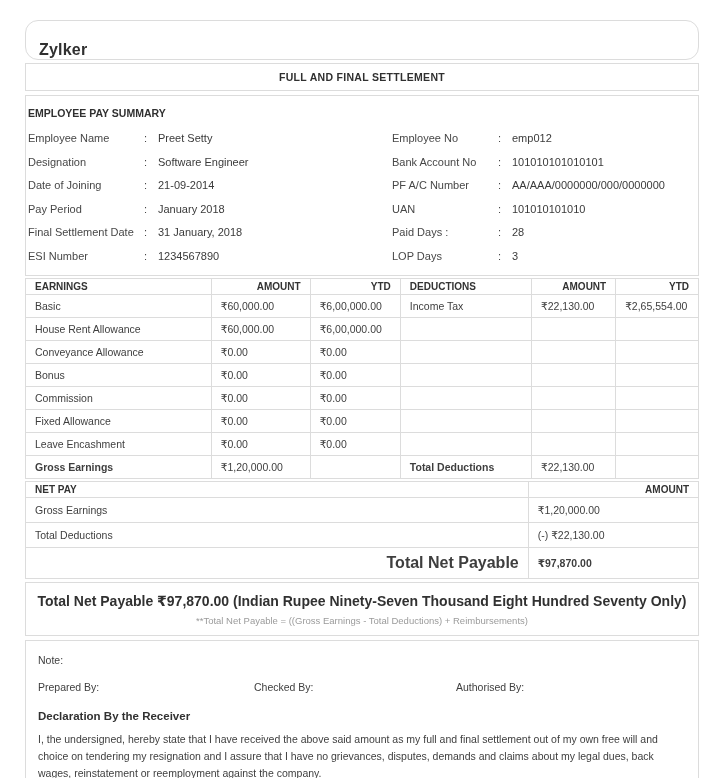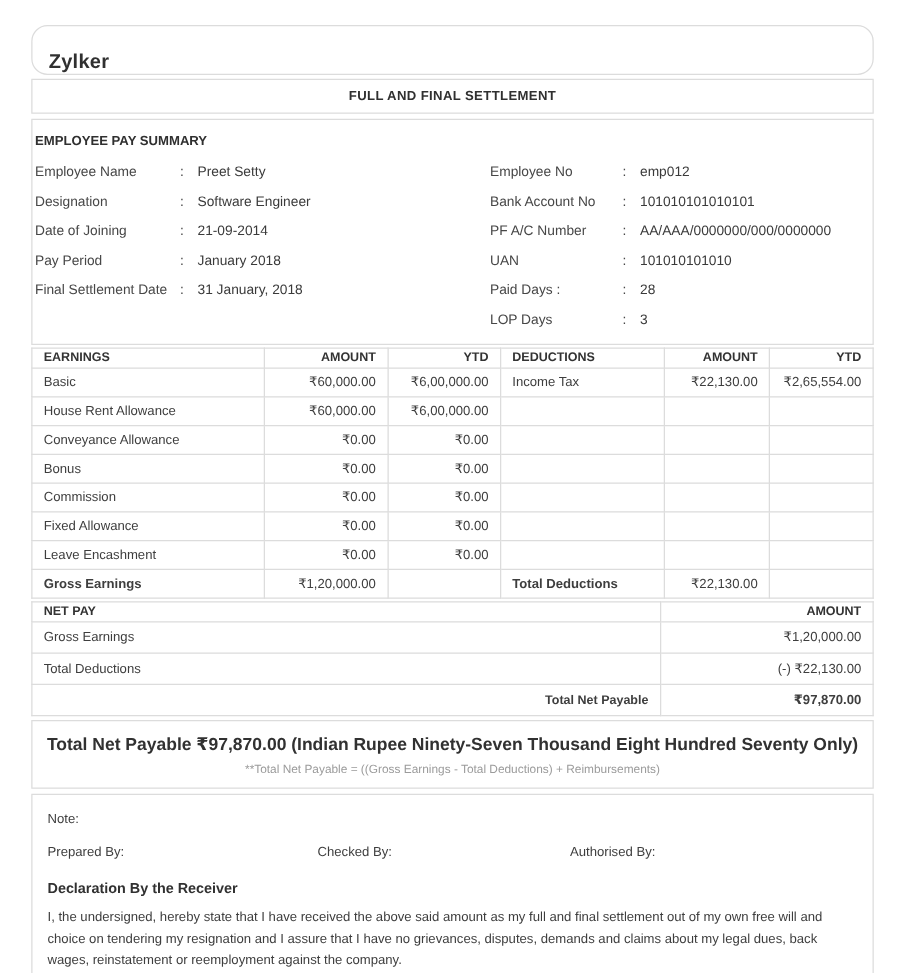--- a/index.html
+++ b/index.html
@@ -32,26 +32,26 @@
   .s-colon::before { content: ":"; }
   .s-value { color: #3a3a3a; white-space: nowrap; }
 
   
   table { width: 100%; border-collapse: collapse; table-layout: fixed; }
   .main-table { margin-top: 2px; }
   th, td { border: 1px solid #dcdcdc; font-size: 10.5px; color: #3e3e3e; padding: 5px 9px; white-space: nowrap; overflow: hidden; }
   th { font-size: 10px; font-weight: 700; color: #333; padding: 2px 9px; }
   .tl { text-align: left; }
   .tr { text-align: right; }
-  td.num { text-align: right; }
+  td.num { }
   .bold-cell { font-weight: 700; }
 
   .net-table { margin-top: 2px; }
   .net-table td { padding: 6px 9px; }
-  .net-total-label { text-align: right; font-weight: 700; font-size: 10px; padding-right: 14px; }
+  .net-total-label { text-align: right; font-weight: 700; font-size: 16px; padding-right: 14px; }
   .net-total-amount { font-weight: 700; }
 
   
   .words-box { margin-top: 3px; padding: 10px 8px 9px; text-align: center; }
   .words-main { font-size: 14px; font-weight: 700; color: #313131; margin-bottom: 6px; }
   .words-formula { font-size: 9.5px; color: #9b9b9b; }
 
   
   .footer-box { margin-top: 4px; padding: 10px 12px 16px; }
   .note-label { font-size: 10.5px; margin: 3px 0 15px; }
@@ -96,20 +96,25 @@
         <div class="s-row">
           <span class="s-label">Pay Period</span>
             <span class="s-colon"></span>
             <span class="s-value">January 2018</span>
         </div>
         <div class="s-row">
           <span class="s-label">Final Settlement Date</span>
             <span class="s-colon"></span>
             <span class="s-value">31 January, 2018</span>
         </div>
+        <div class="s-row">
+          <span class="s-label">ESI Number</span>
+            <span class="s-colon"></span>
+            <span class="s-value">1234567890</span>
+        </div>
       </div>
       <div class="summary-col right">
         <div class="s-row">
           <span class="s-label">Employee No</span>
             <span class="s-colon"></span>
             <span class="s-value">emp012</span>
         </div>
         <div class="s-row">
           <span class="s-label">Bank Account No</span>
             <span class="s-colon"></span>

